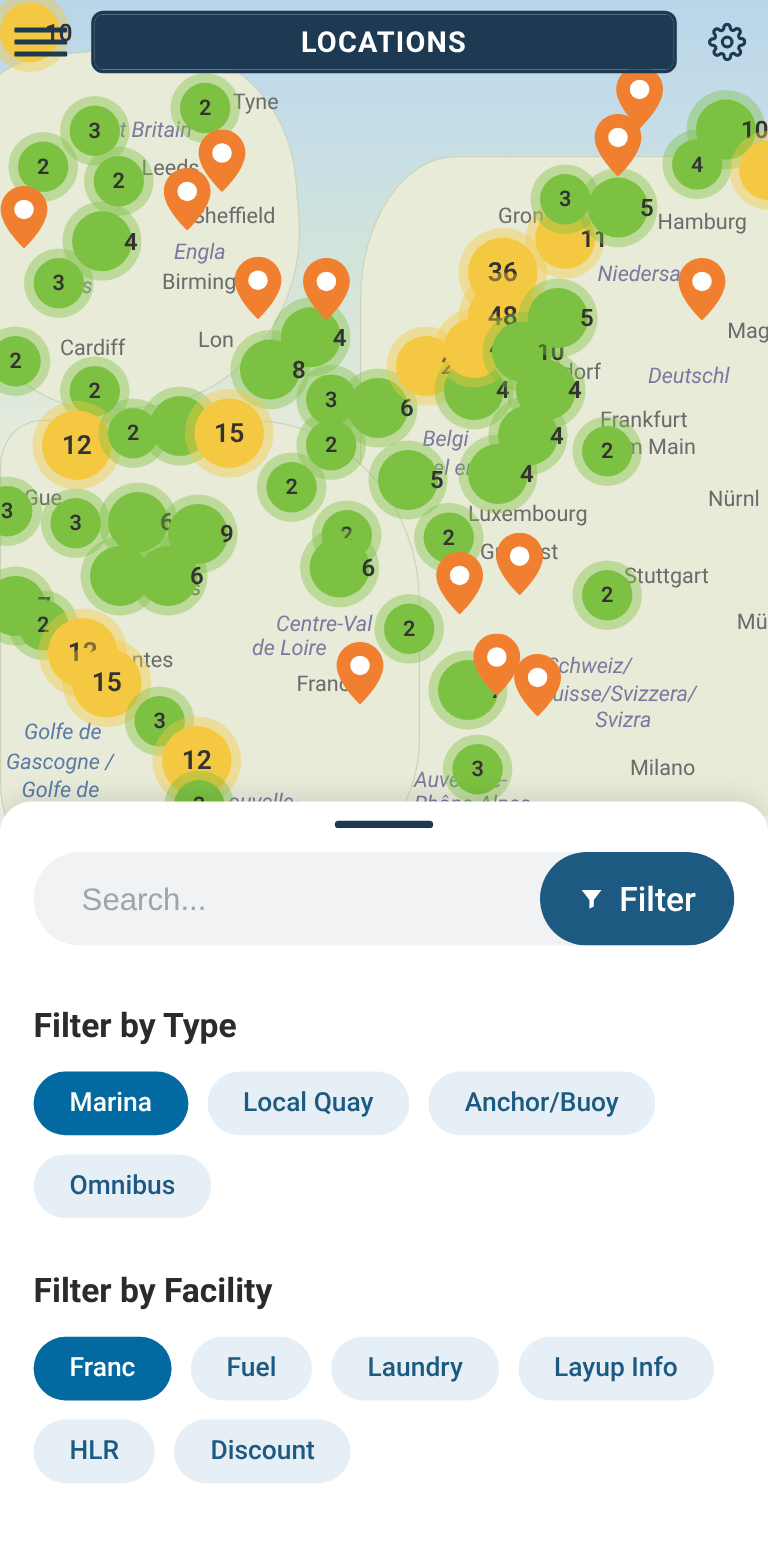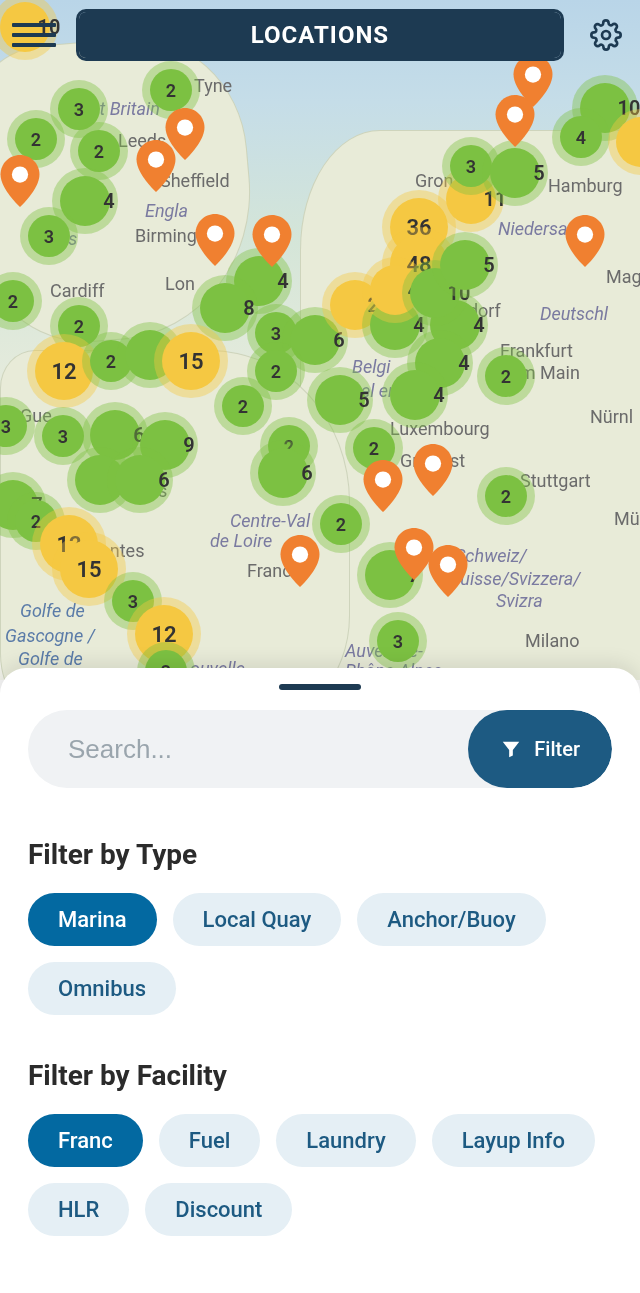--- a/index.html
+++ b/index.html
@@ -149,21 +149,21 @@
     outline: none;
   }
   .search-input::placeholder { color: #9aa5ad; }
   .filter-btn {
     background: #1d5a82;
     color: #fff;
     display: flex;
     align-items: center;
     gap: 12px;
     padding: 0 32px;
-    font-size: 20px;
+    font-size: 28px;
     font-weight: 500;
     cursor: pointer;
     border-radius: 40px;
   }
 
   .section-title {
     font-size: 28px;
     color: #2b2b2b;
     margin-bottom: 22px;
     font-weight: 700;

